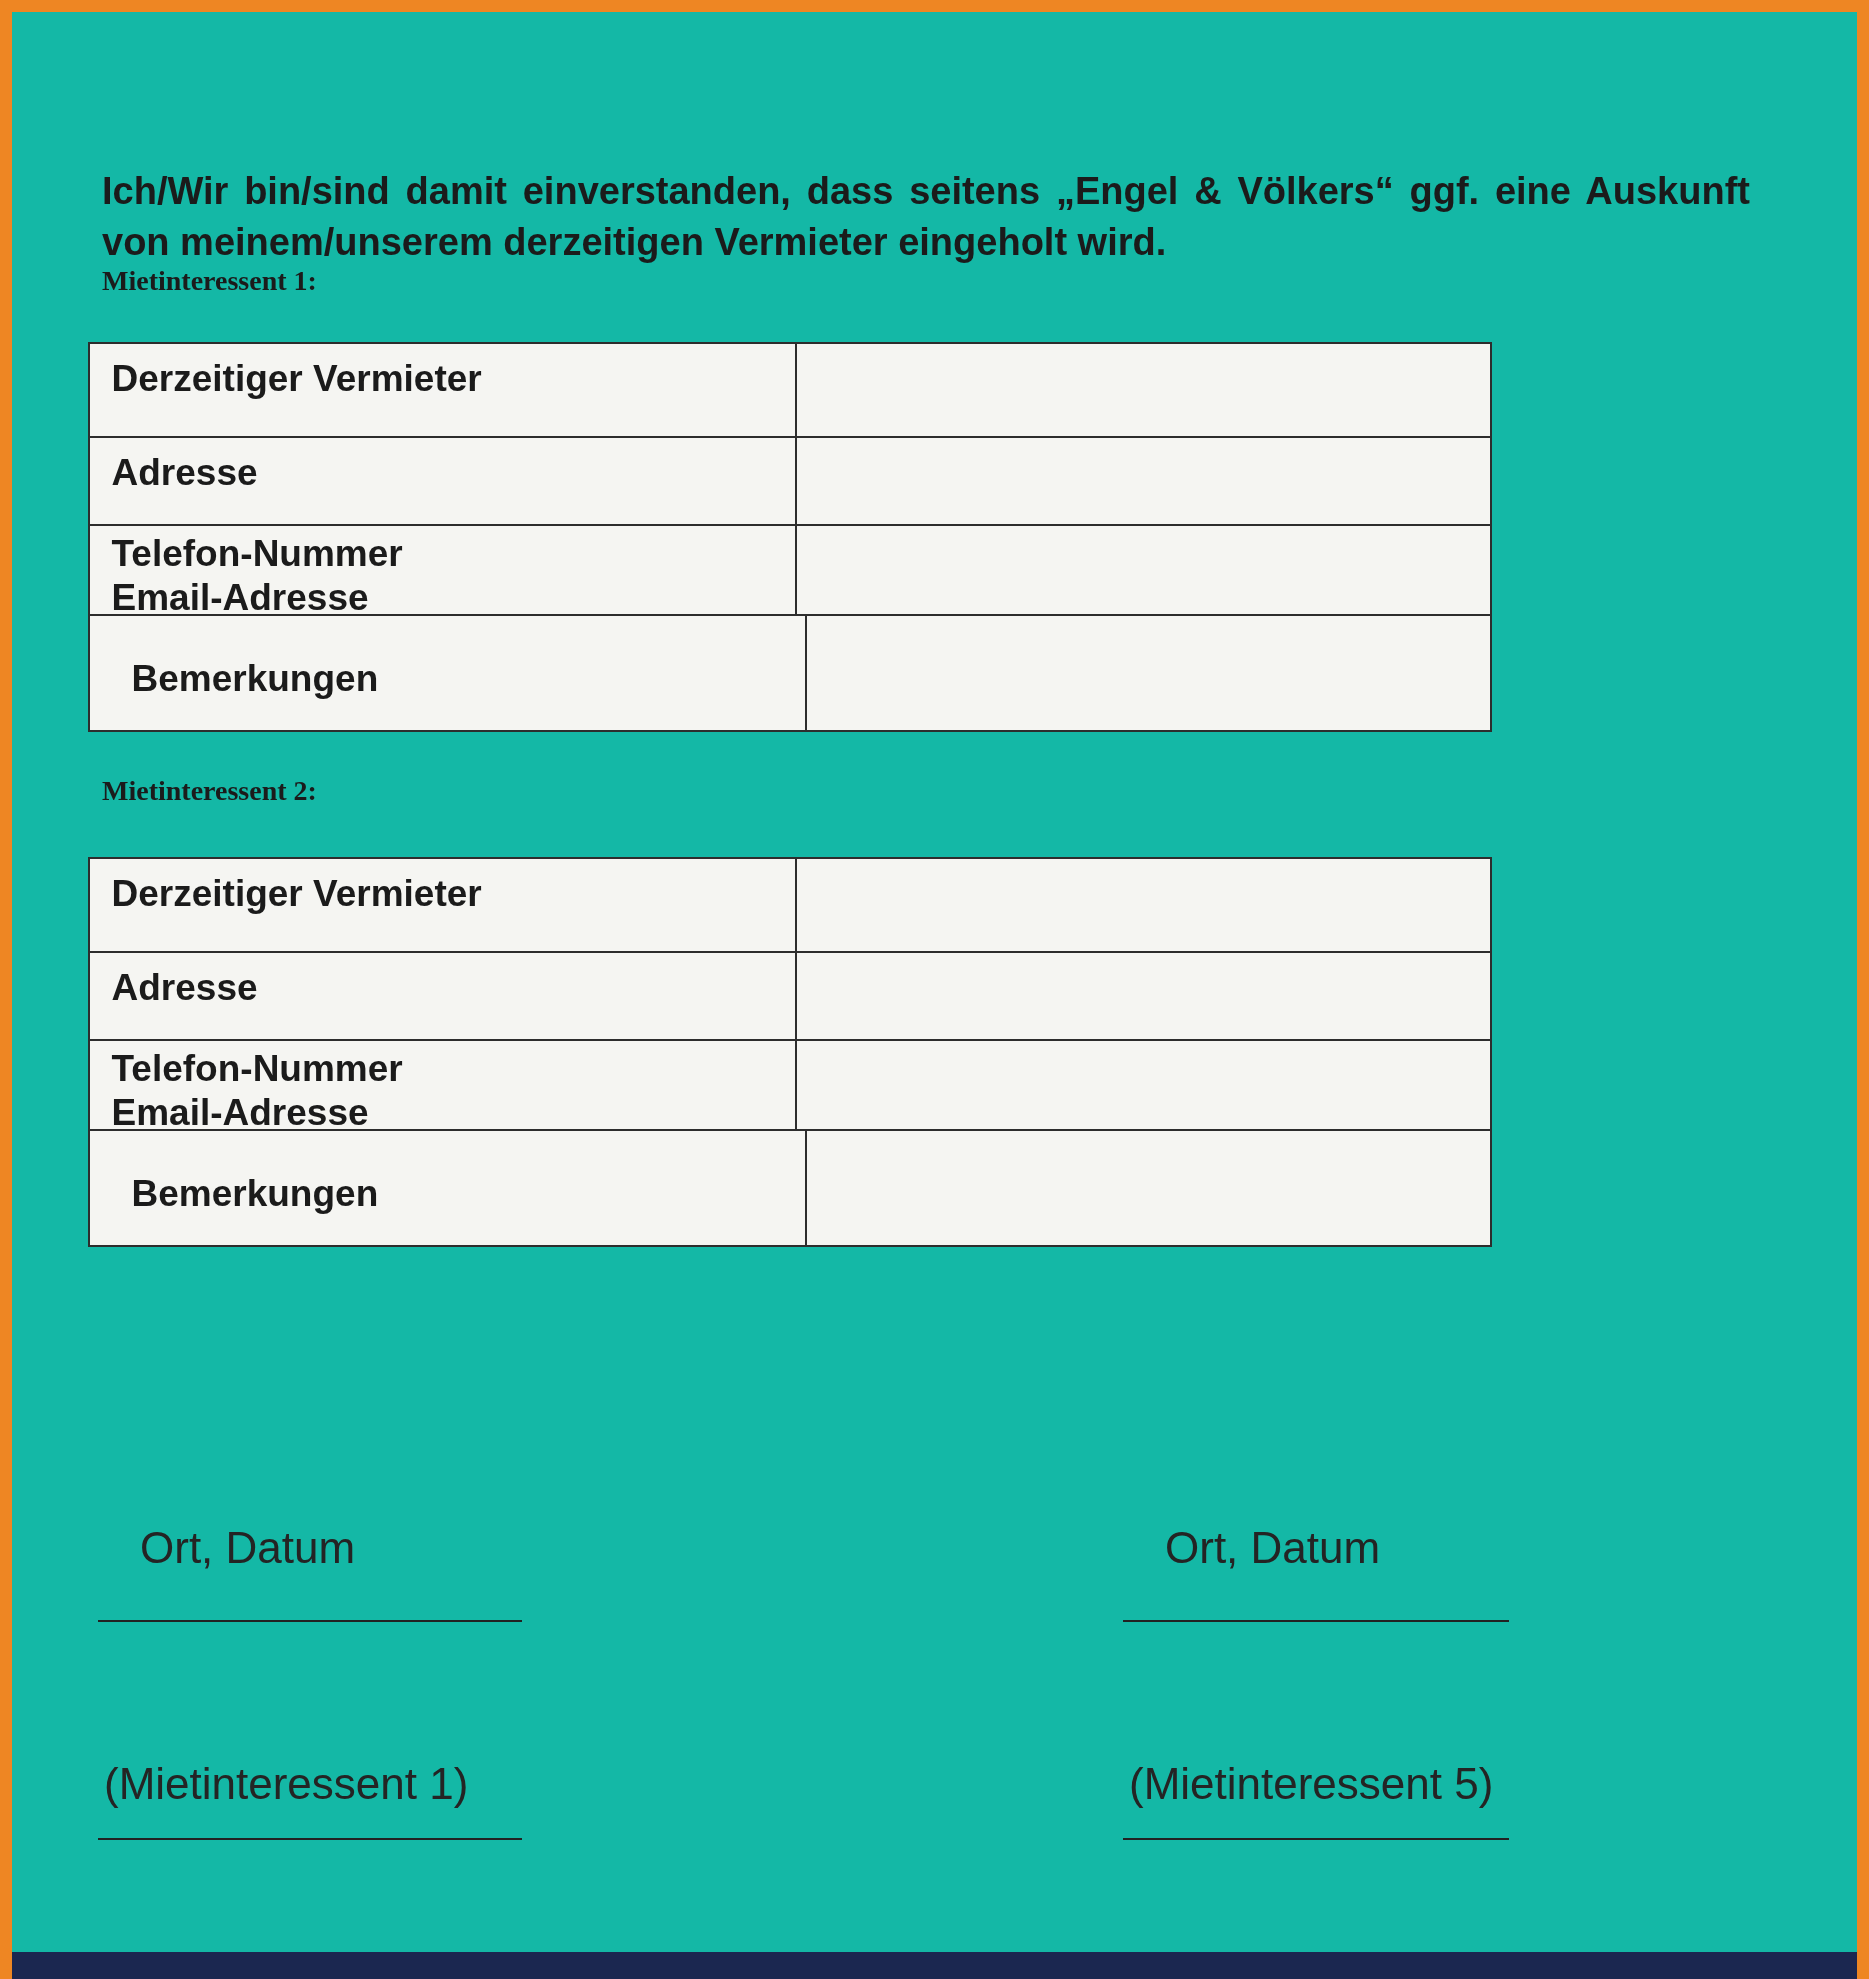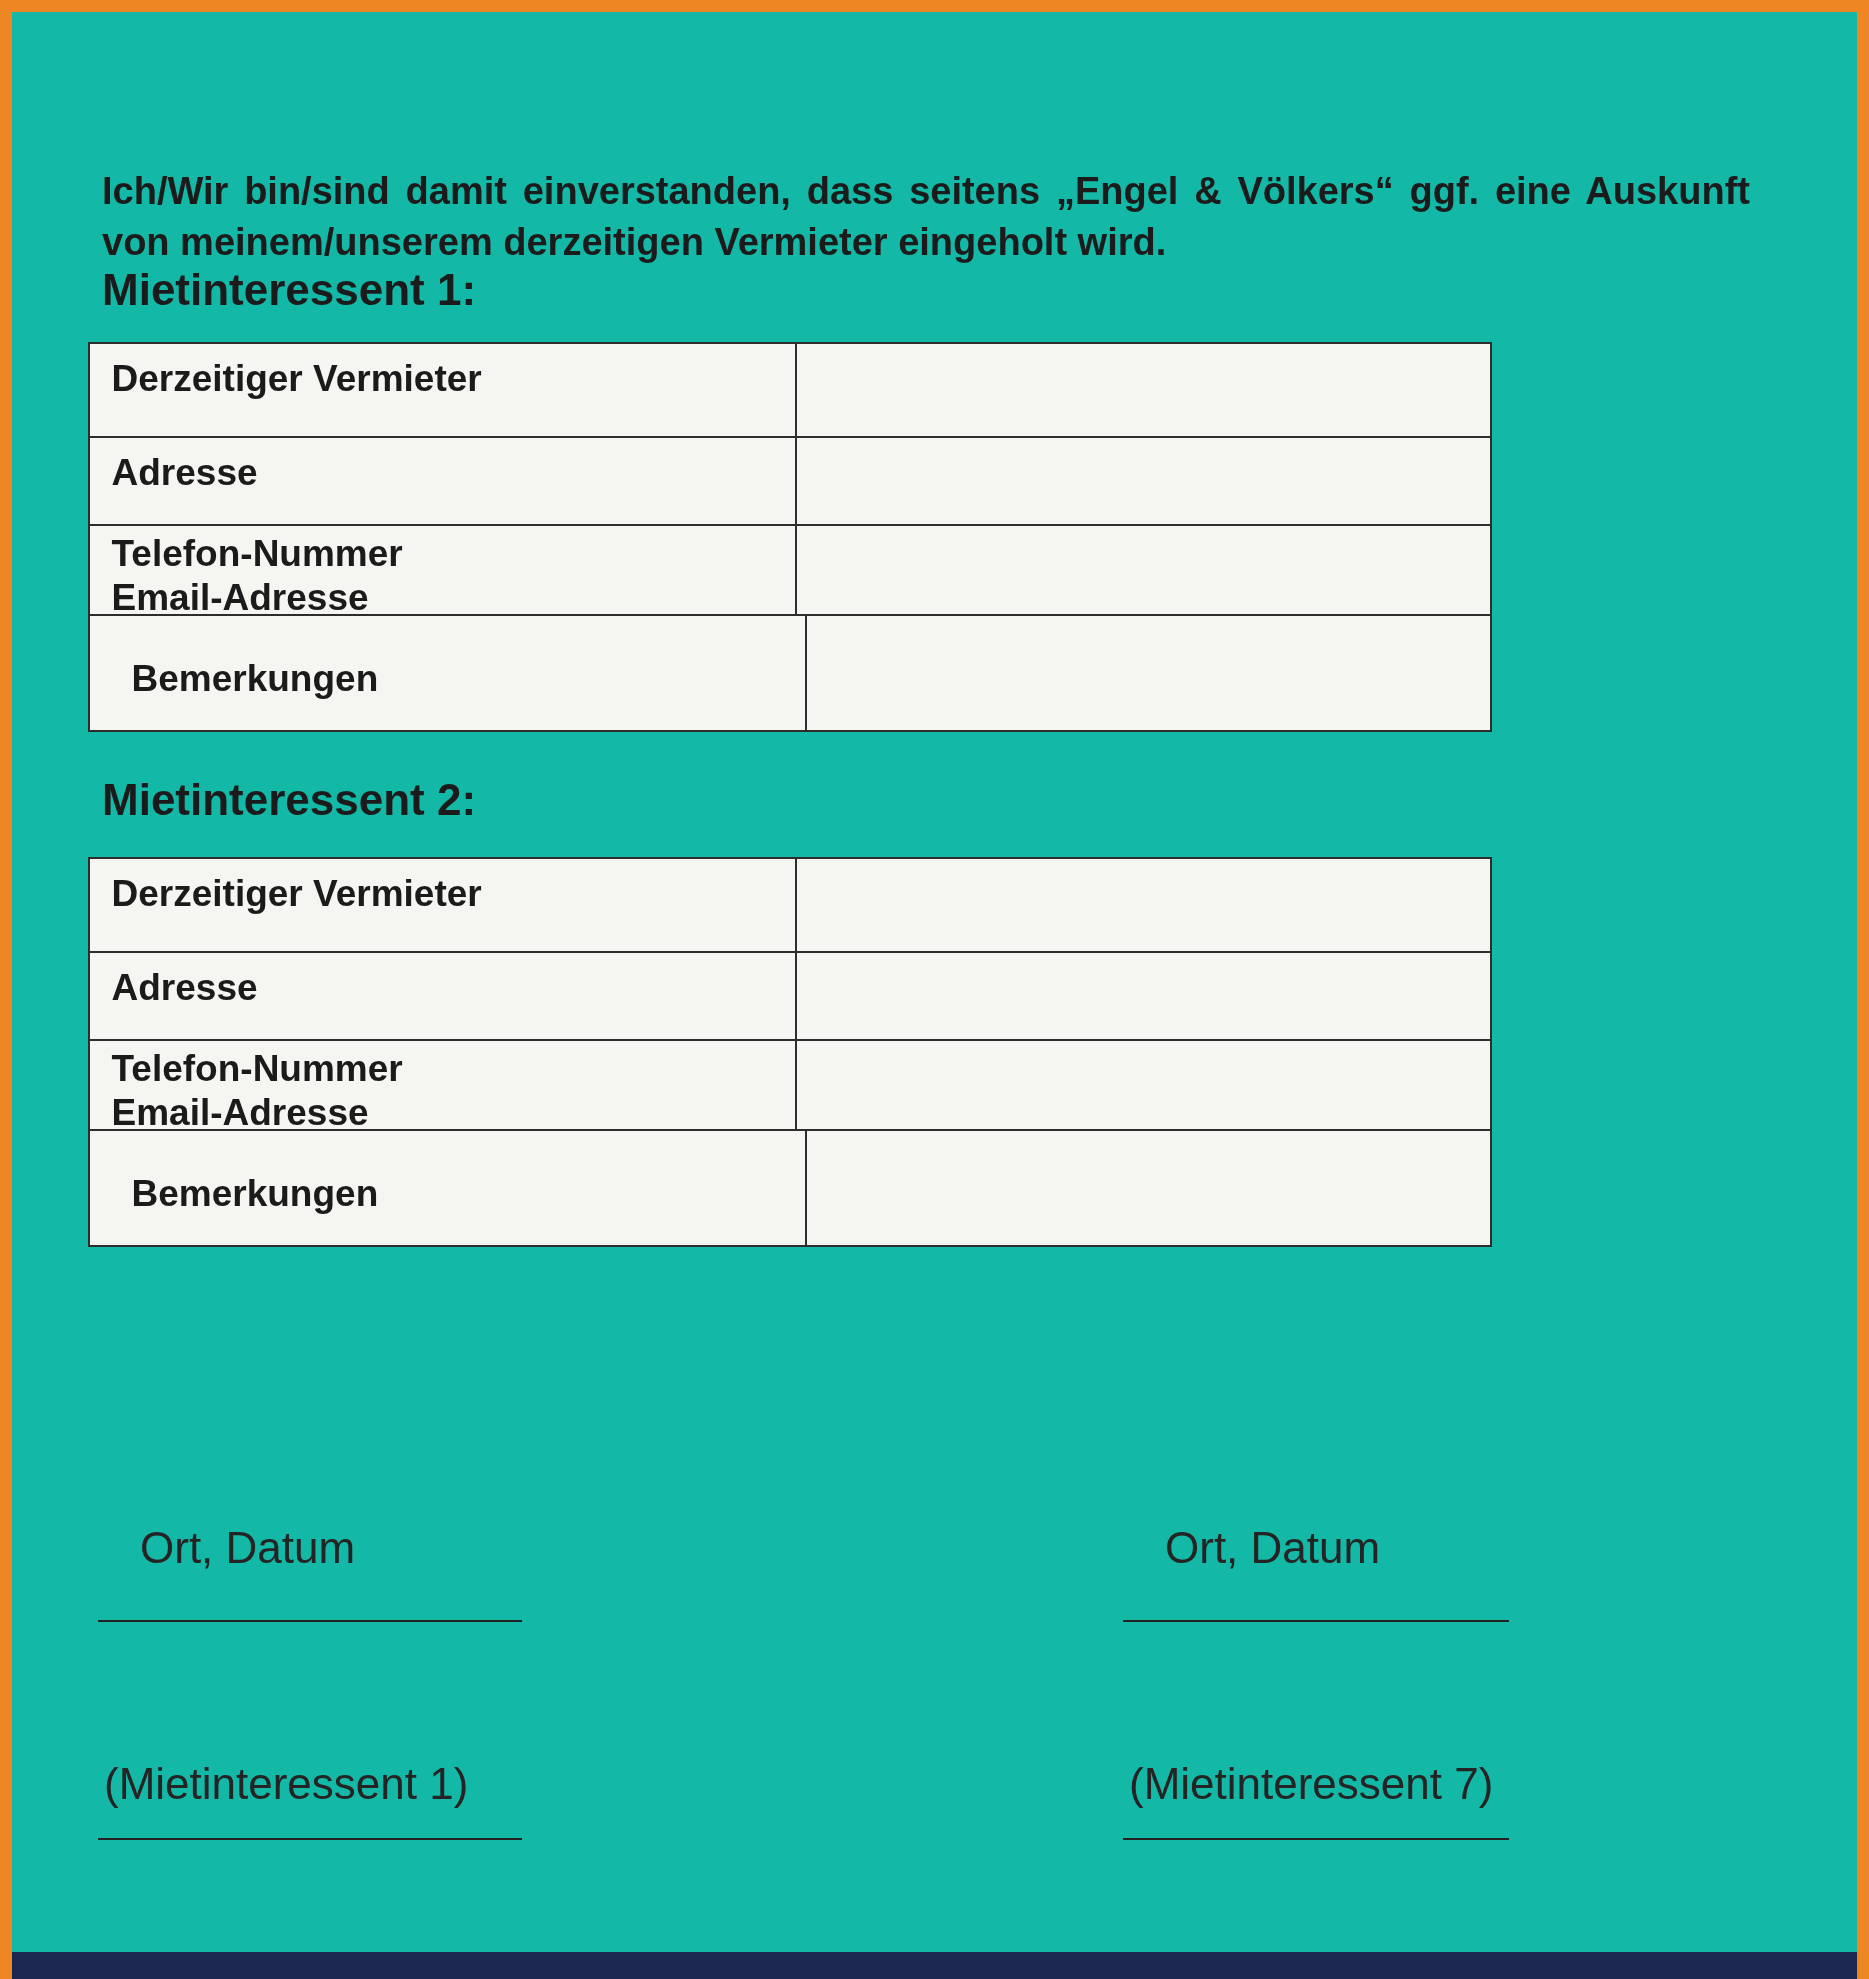--- a/index.html
+++ b/index.html
@@ -26,23 +26,24 @@
     width: 1648px;
     font-size: 38px;
     font-weight: bold;
     line-height: 51px;
     text-align: justify;
     color: #1b1b1b;
   }
   .section-heading {
     position: absolute;
     left: 90px;
-    font-size: 44px;
-    font-weight: bold;
-    color: #1b1b1b;
+    font-size: 28px;
+    font-weight: bold;
+    color: #1b1b1b;
+    font-family: Liberation Serif, serif;
   }
   #heading-1 { top: 253px; }
   #heading-2 { top: 763px; }
 
   .form-table {
     position: absolute;
     left: 76px;
     width: 1404px;
     box-sizing: border-box;
     border: 2.7px solid #2d2d2d;
@@ -202,18 +203,18 @@
   <div class="place-date" id="place-date-left">Ort, Datum</div>
   <div class="place-date" id="place-date-right">Ort, Datum</div>
 
   <div class="sig-line" id="date-line-left"></div>
   <div class="sig-line" id="date-line-right"></div>
 
   <div class="sig-line" id="sig-line-left"></div>
   <div class="sig-line" id="sig-line-right"></div>
 
   <div class="sig-caption" id="sig-caption-left">(Mietinteressent 1)</div>
-  <div class="sig-caption" id="sig-caption-right">(Mietinteressent 7)</div>
+  <div class="sig-caption" id="sig-caption-right">(Mietinteressent 5)</div>
 
   <div class="footer-bar"></div>
 
 </div>
 
 
 </body></html>

